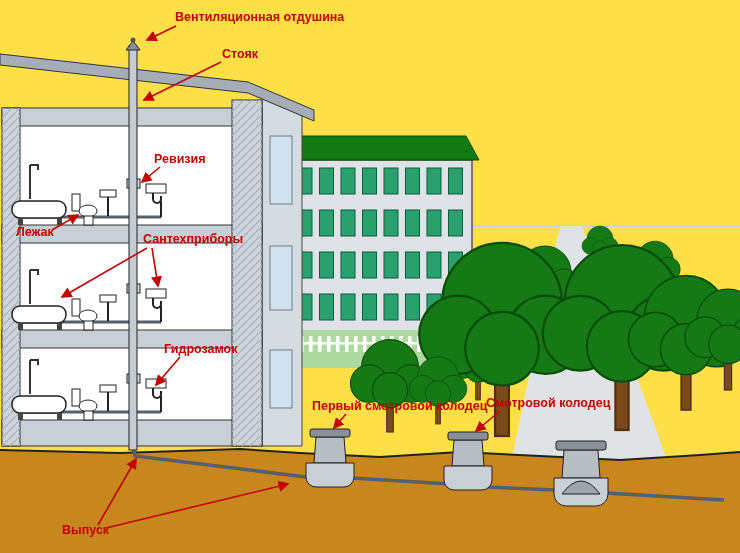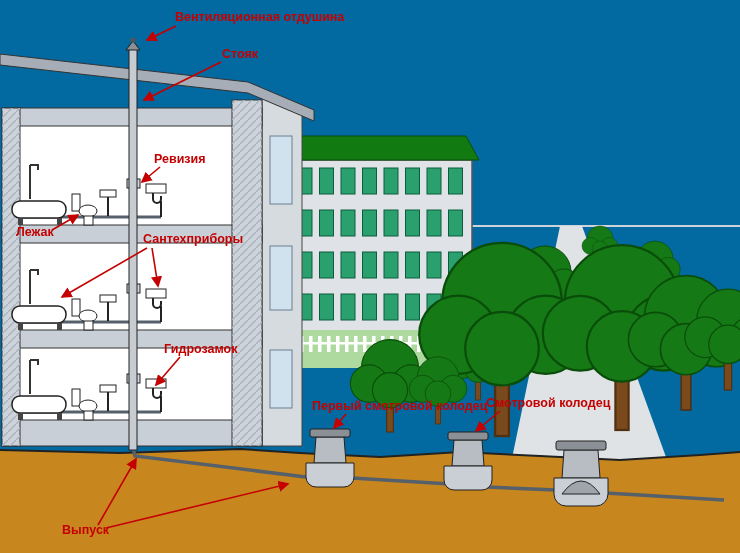--- a/index.html
+++ b/index.html
@@ -1,16 +1,16 @@
 <!DOCTYPE html>
 <html><head>
 <meta charset="utf-8">
 <style>
   html,body{margin:0;padding:0;background:#ffffff;}
-  .canvas{width:740px;height:553px;position:relative;background:#0369a1;overflow:hidden;}
+  .canvas{width:740px;height:553px;position:relative;background:#fde047;overflow:hidden;}
   svg{display:block;}
   text.lbl{font-family:"Liberation Sans",sans-serif;font-weight:bold;font-size:12.5px;}
 </style>
 </head>
 <body>
 
 <div class="canvas">
 <svg width="740" height="553" viewBox="0 0 740 553" xmlns="http://www.w3.org/2000/svg">
   <defs>
     <marker id="arr" viewBox="0 0 10 10" refX="8.5" refY="5" markerWidth="7" markerHeight="7" orient="auto">

